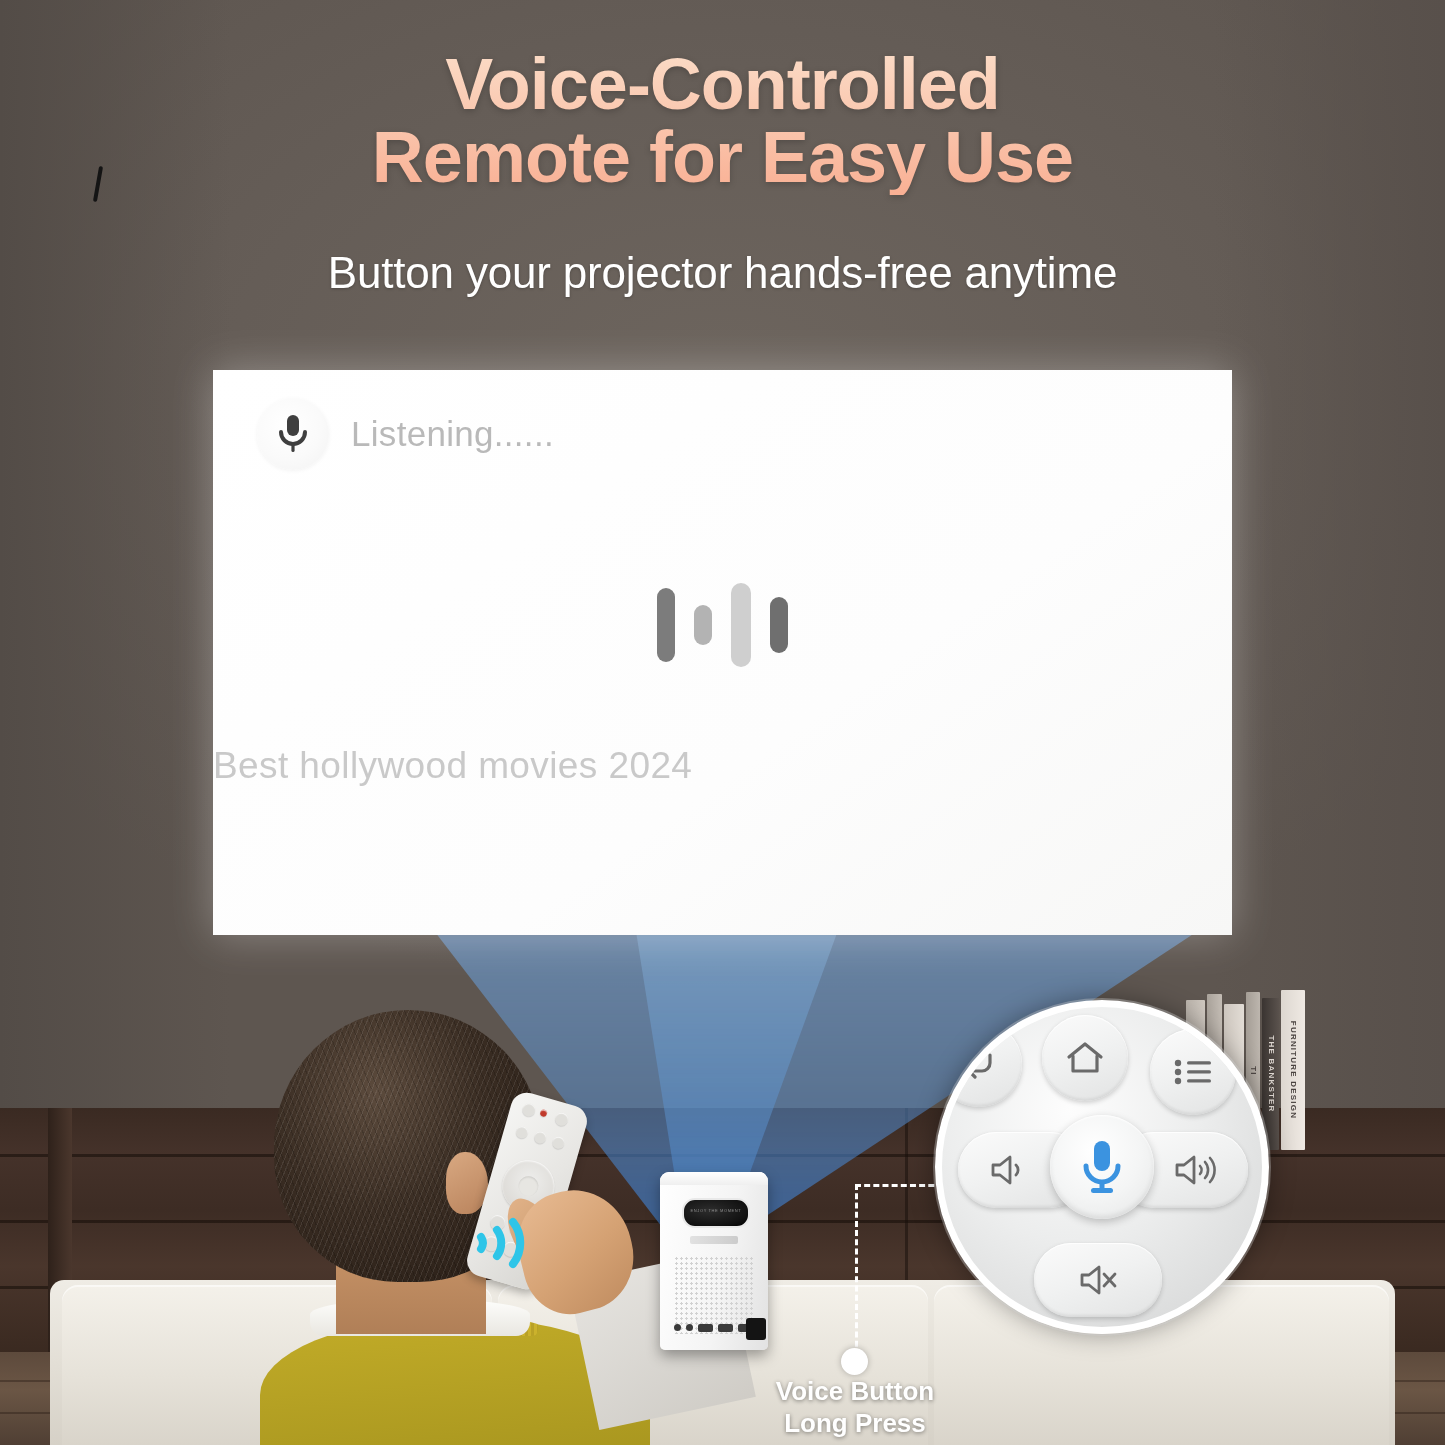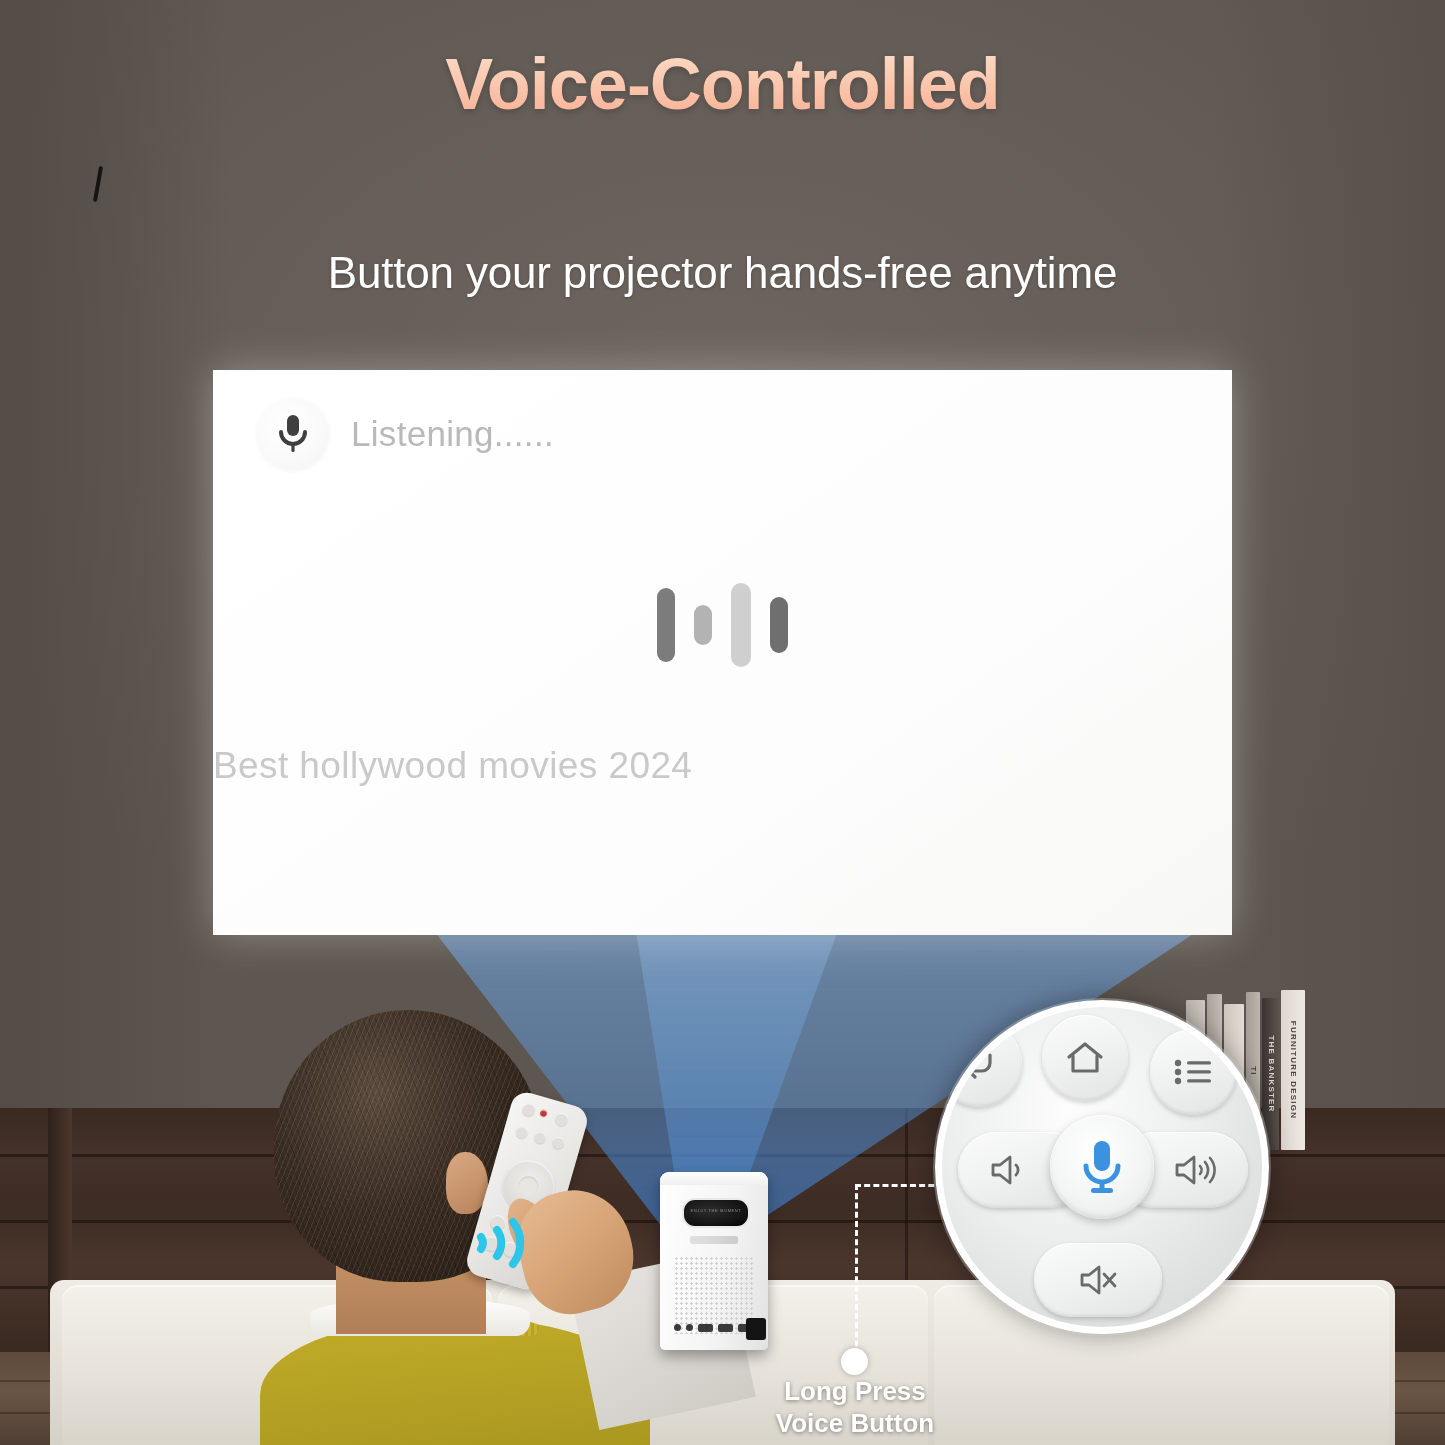--- a/index.html
+++ b/index.html
@@ -441,22 +441,22 @@
       <div class="port" style="width:17px;height:8px"></div>
     </div>
     <div class="plug"></div>
   </div>
   <div class="cord"></div>
 
   <div class="dash-h"></div>
   <div class="dash-v"></div>
   <div class="dot"></div>
   <div class="callout">
+    <div>Voice Button</div>
     <div>Long Press</div>
-    <div>Voice Button</div>
   </div>
 
   <div class="mag">
 
     <div class="rb circle" style="left:-6px;top:14px;width:86px;height:86px;">
       <svg width="38" height="30" viewBox="0 0 38 30" aria-hidden="true">
         <path d="M30 6 v8 a8 8 0 0 1 -8 8 h-13" fill="none" stroke="#6a6a6a" stroke-width="3.2" stroke-linecap="round"></path>
         <path d="M15 16 l-6 6 l6 6" fill="none" stroke="#6a6a6a" stroke-width="3.2" stroke-linecap="round" stroke-linejoin="round"></path>
       </svg>
     </div>
@@ -507,16 +507,17 @@
     <div class="rb pill" style="left:92px;top:236px;width:128px;height:74px;">
       <svg width="44" height="34" viewBox="0 0 44 34" aria-hidden="true">
         <path d="M6 12 h7 l10 -8 v26 l-10 -8 h-7 z" fill="none" stroke="#6a6a6a" stroke-width="2.8" stroke-linejoin="round"></path>
         <path d="M28 11 l11 12 M39 11 l-11 12" stroke="#6a6a6a" stroke-width="2.8" stroke-linecap="round"></path>
       </svg>
     </div>
   </div>
 
   <div class="headline" style="background-image: linear-gradient(rgb(251, 220, 199) 0%, rgb(249, 176, 148) 100%);">
     <div>Voice-Controlled</div>
+    <div>Remote for Easy Use</div>
   </div>
   <div class="subtitle">Button your projector hands-free anytime</div>
 
 </div>
 
 </body></html>

